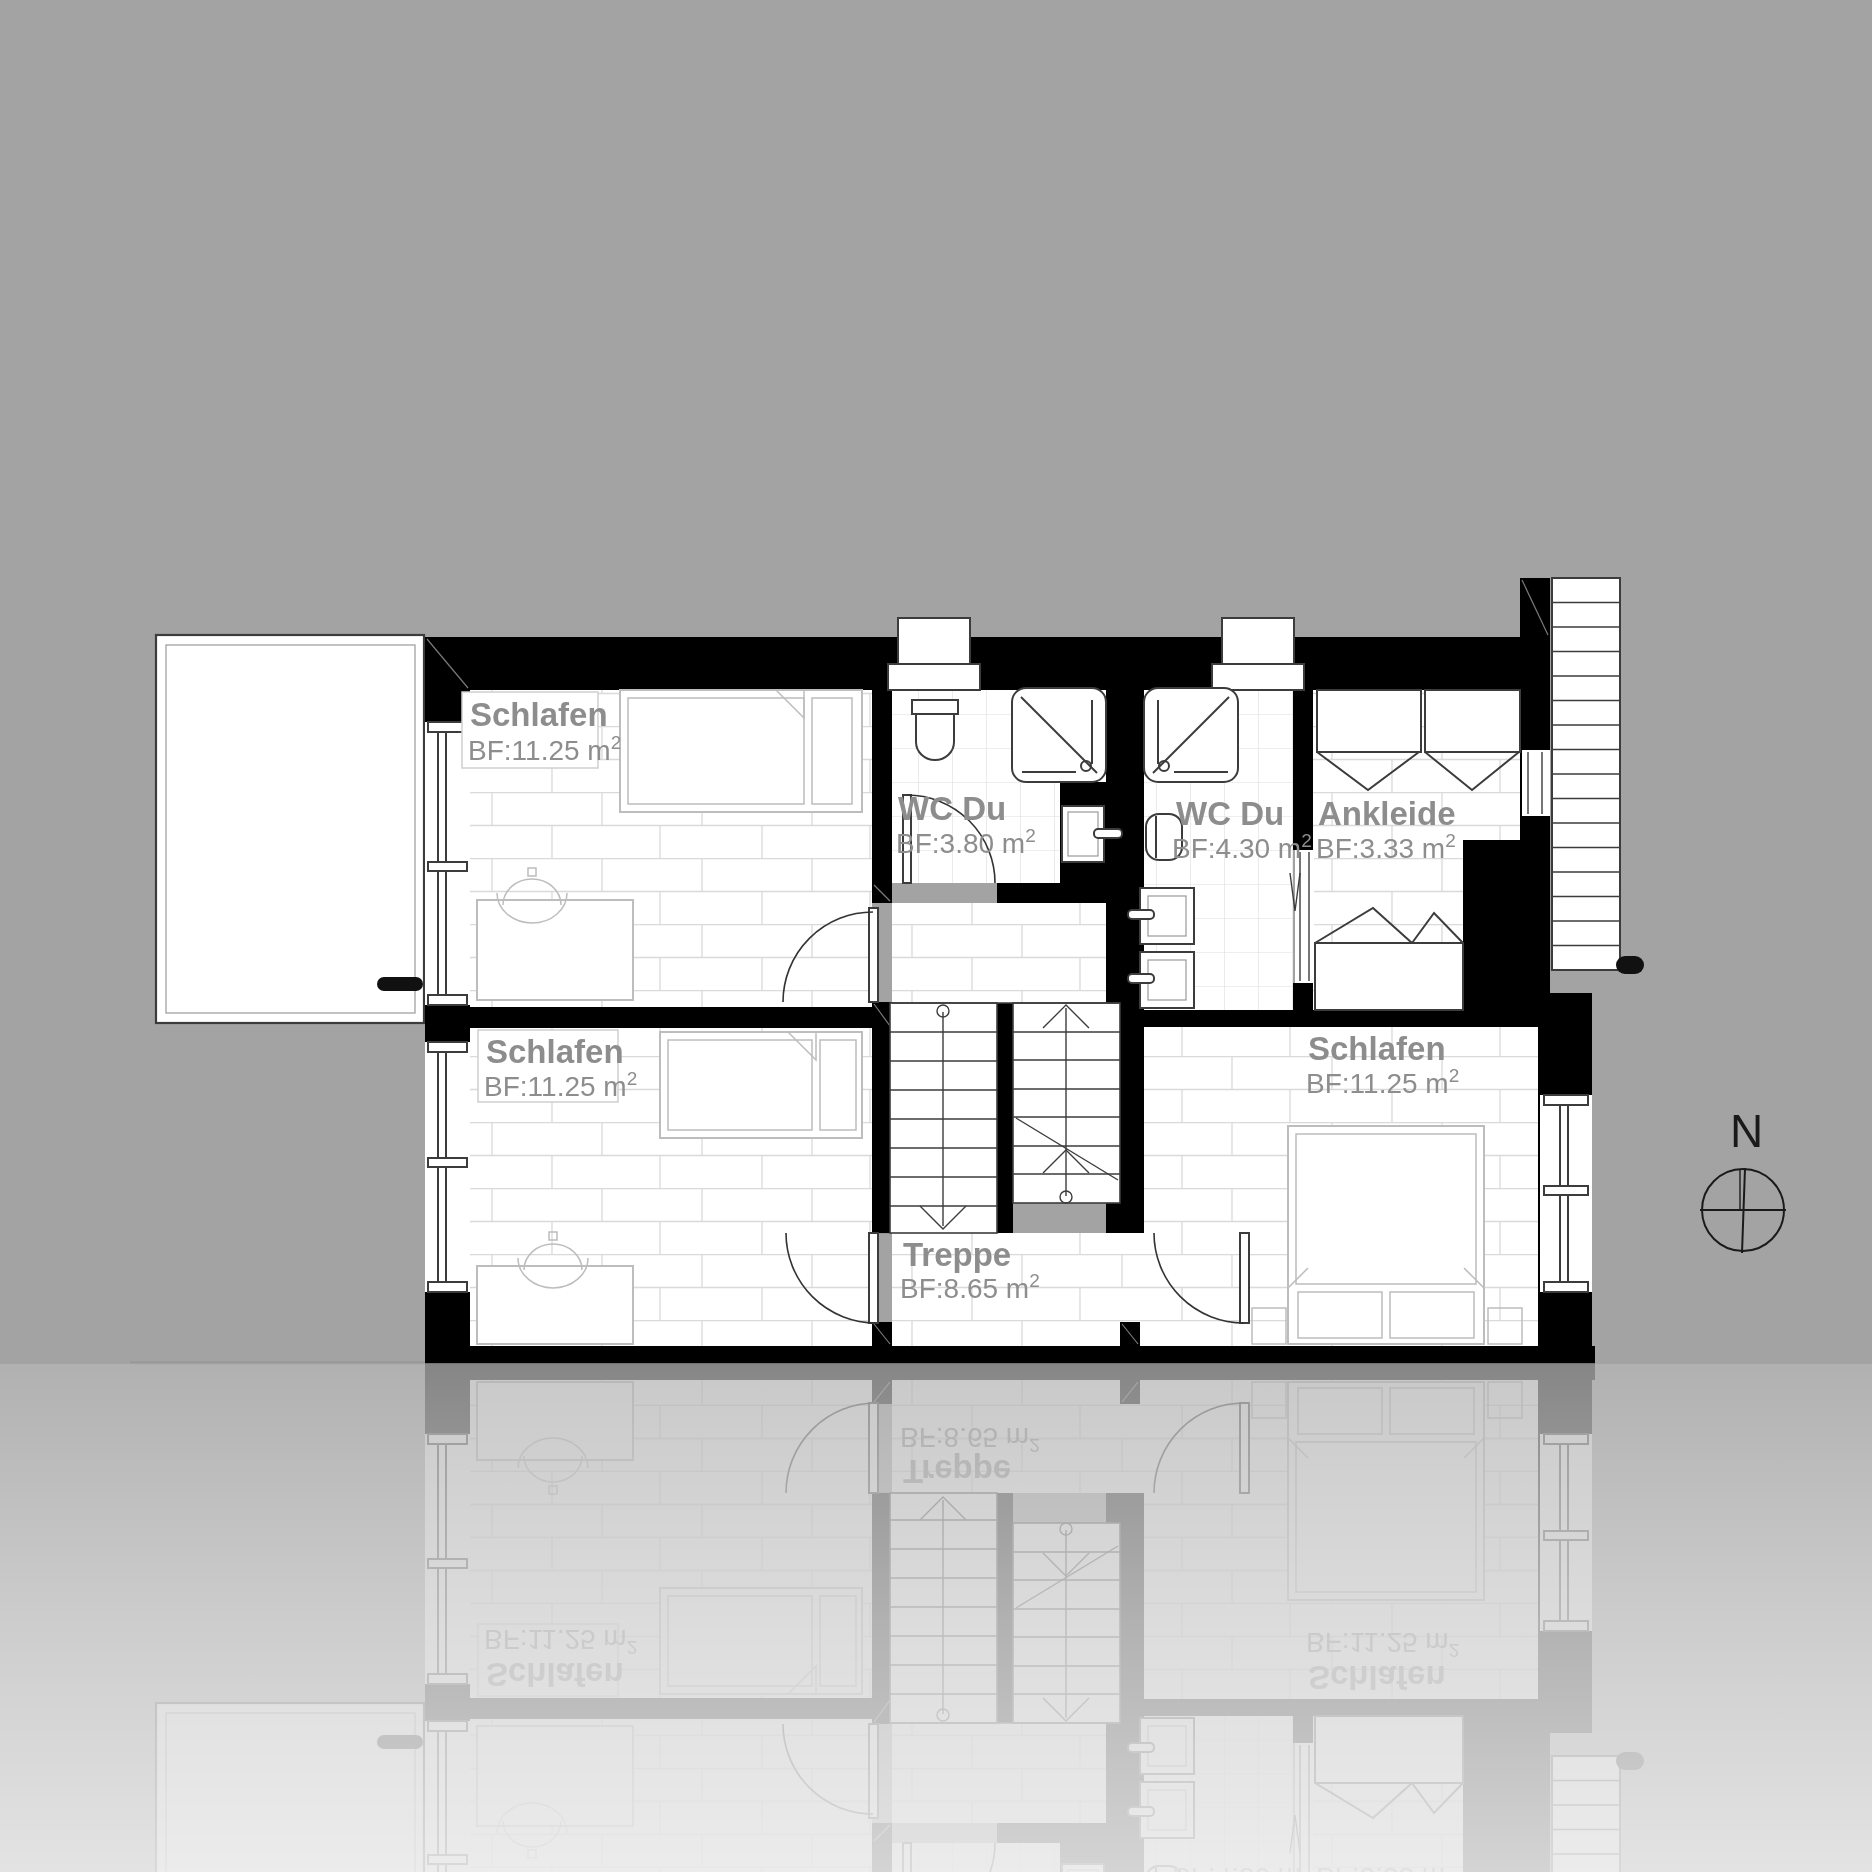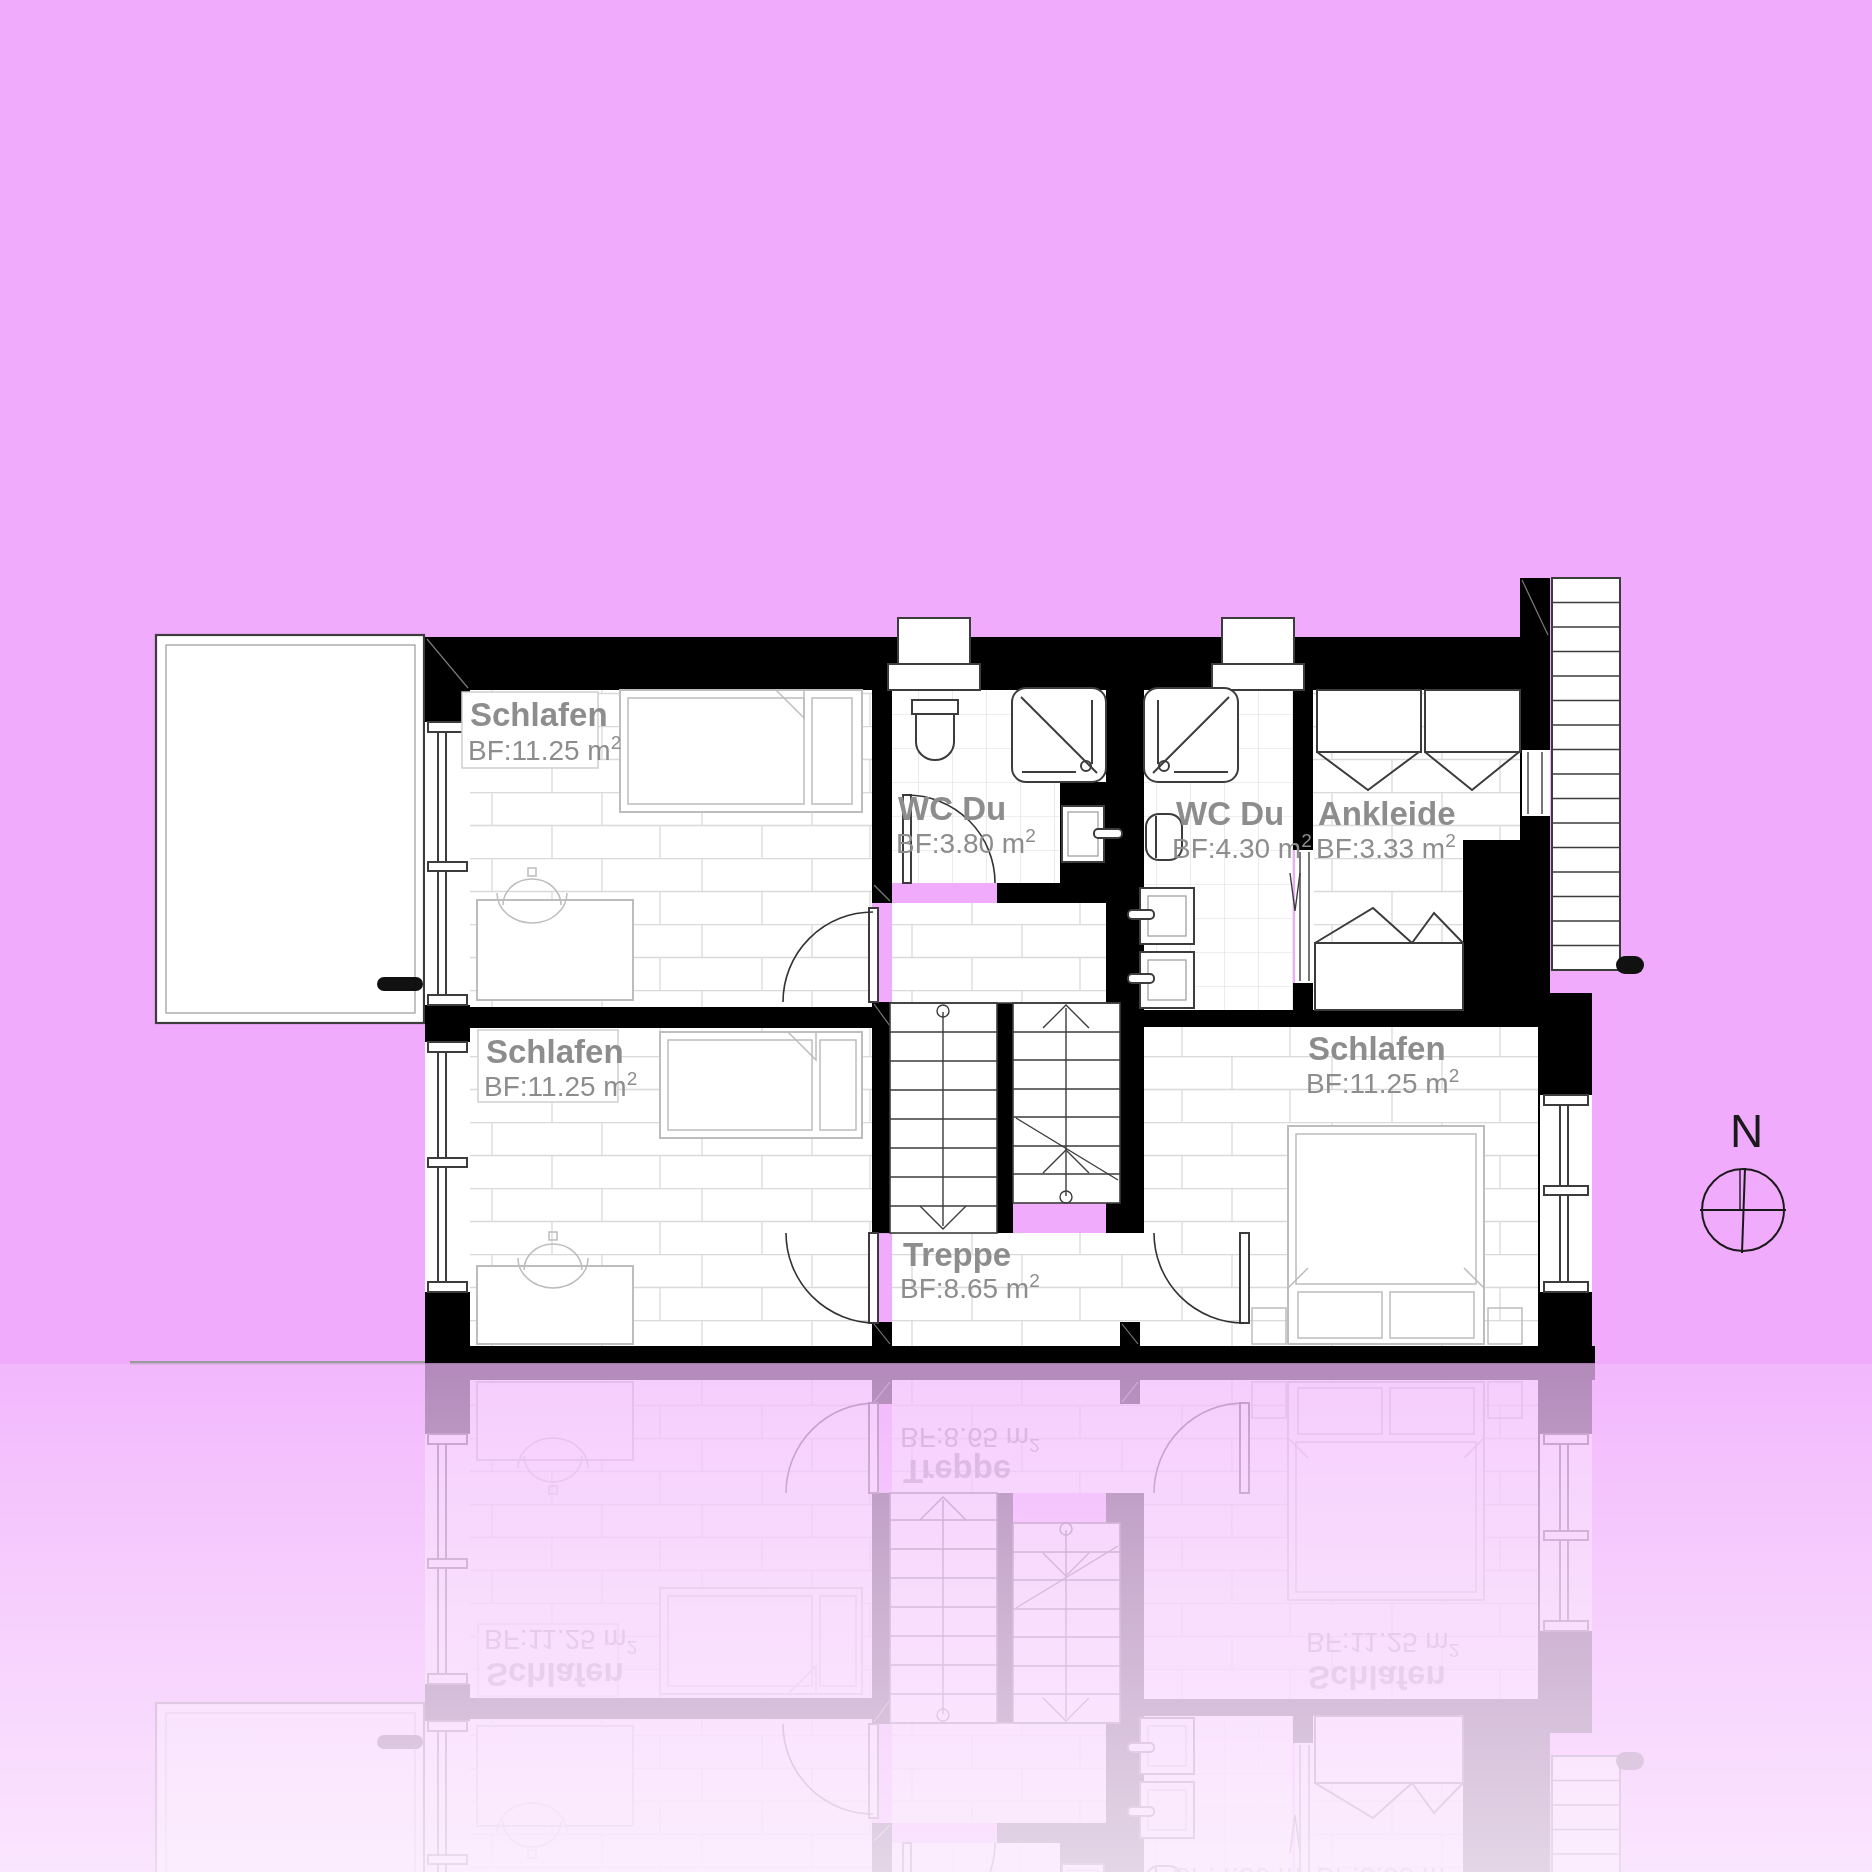--- a/index.html
+++ b/index.html
@@ -1,16 +1,16 @@
 <!DOCTYPE html>
 <html><head>
 <meta charset="utf-8">
 <style>
   html,body{margin:0;padding:0;background:#ffffff;}
-  .stage{position:relative;width:1872px;height:1872px;background:#f0abfc;overflow:hidden;}
+  .stage{position:relative;width:1872px;height:1872px;background:#a3a3a3;overflow:hidden;}
   svg{display:block;}
   svg text{font-family:"Liberation Sans","DejaVu Sans",sans-serif;}
   .room-name{font-size:33px;font-weight:bold;fill:#8d8d8d;}
   .room-area{font-size:28px;fill:#8d8d8d;}
   .room-area .sup{font-size:19px;}
   .compass-n{font-size:46px;fill:#1a1a1a;}
   .wall{fill:#000000;stroke:none;}
   .fix{fill:#ffffff;stroke:#3c3c3c;stroke-width:2;}
   .fixln{fill:none;stroke:#3c3c3c;stroke-width:2;}
   .thin{fill:none;stroke:#3c3c3c;stroke-width:1.4;}

